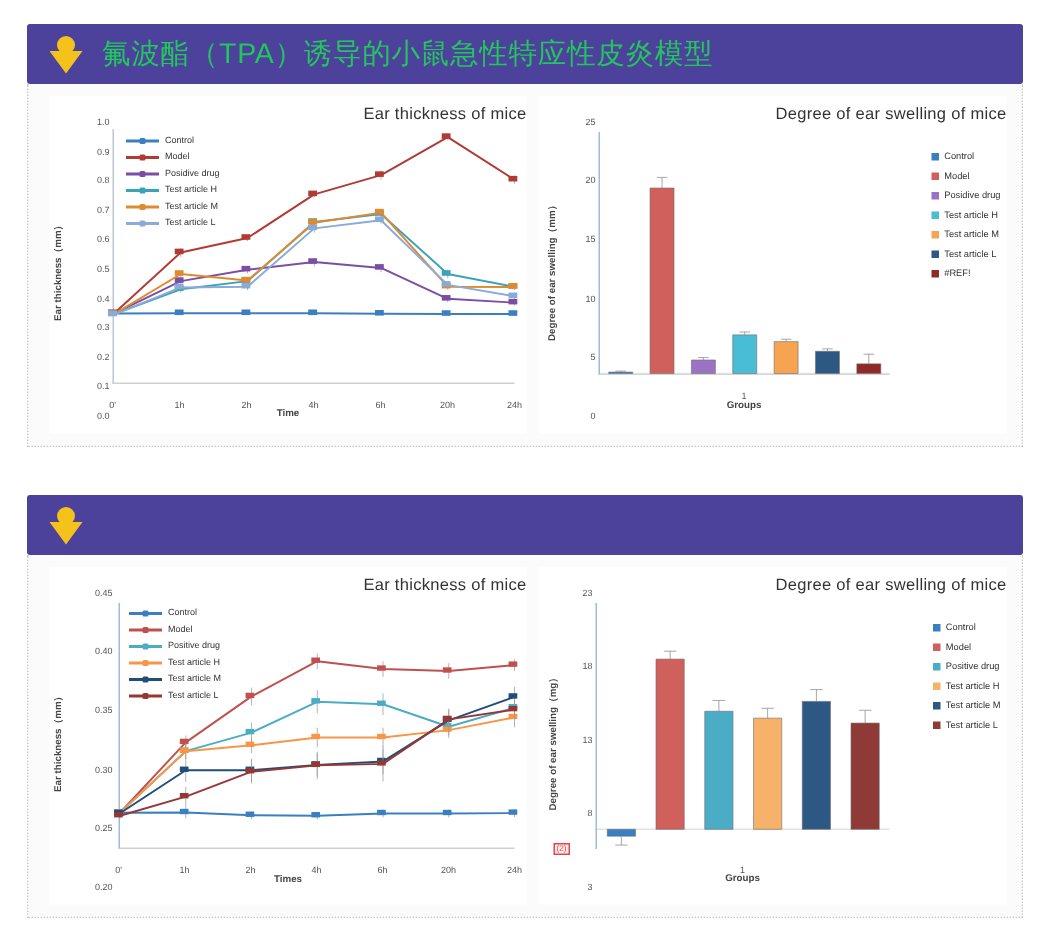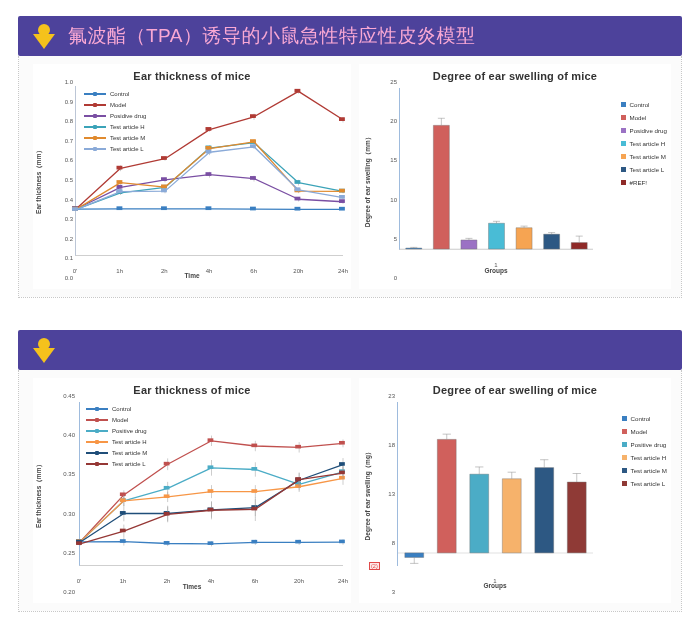--- a/index.html
+++ b/index.html
@@ -34,21 +34,21 @@
     background:#f5c21c;
   }
   .hdr-icon .chev {
     position:absolute; top:11px; left:1px;
     width:0; height:0;
     border-left:11px solid transparent;
     border-right:11px solid transparent;
     border-top:15px solid #f5c21c;
   }
   .hdr-title {
-    color:#f9a8d4;
+    color:#22c55e;
     font-size:19px;
     letter-spacing:0.5px;
     white-space:nowrap;
   }
 
   .panel {
     position:relative;
     height:242px;
     background:#ffffff;
     border:1px dotted #c8c8c8;
@@ -57,23 +57,23 @@
   }
   .panel-inner { position:relative; width:100%; height:100%; background:#fbfbfb; }
   .chart-box {
     position:absolute; top:8px; bottom:8px;
     background:#ffffff;
   }
   .chart-left  { left:14px; width:318px; }
   .chart-right { left:340px; right:10px; }
 
   .chart-title {
-    text-align:center;
+    text-align:right;
     font-size:11px;
-    font-weight:bold;
+    font-weight:normal;
     color:#333;
     margin-top:6px;
     letter-spacing:0.2px;
   }
 
   
   .plot-wrap { position:relative; width:100%; height:196px; }
   .ylabel {
     position:absolute; left:-2px; top:0; bottom:0;
     width:16px;

